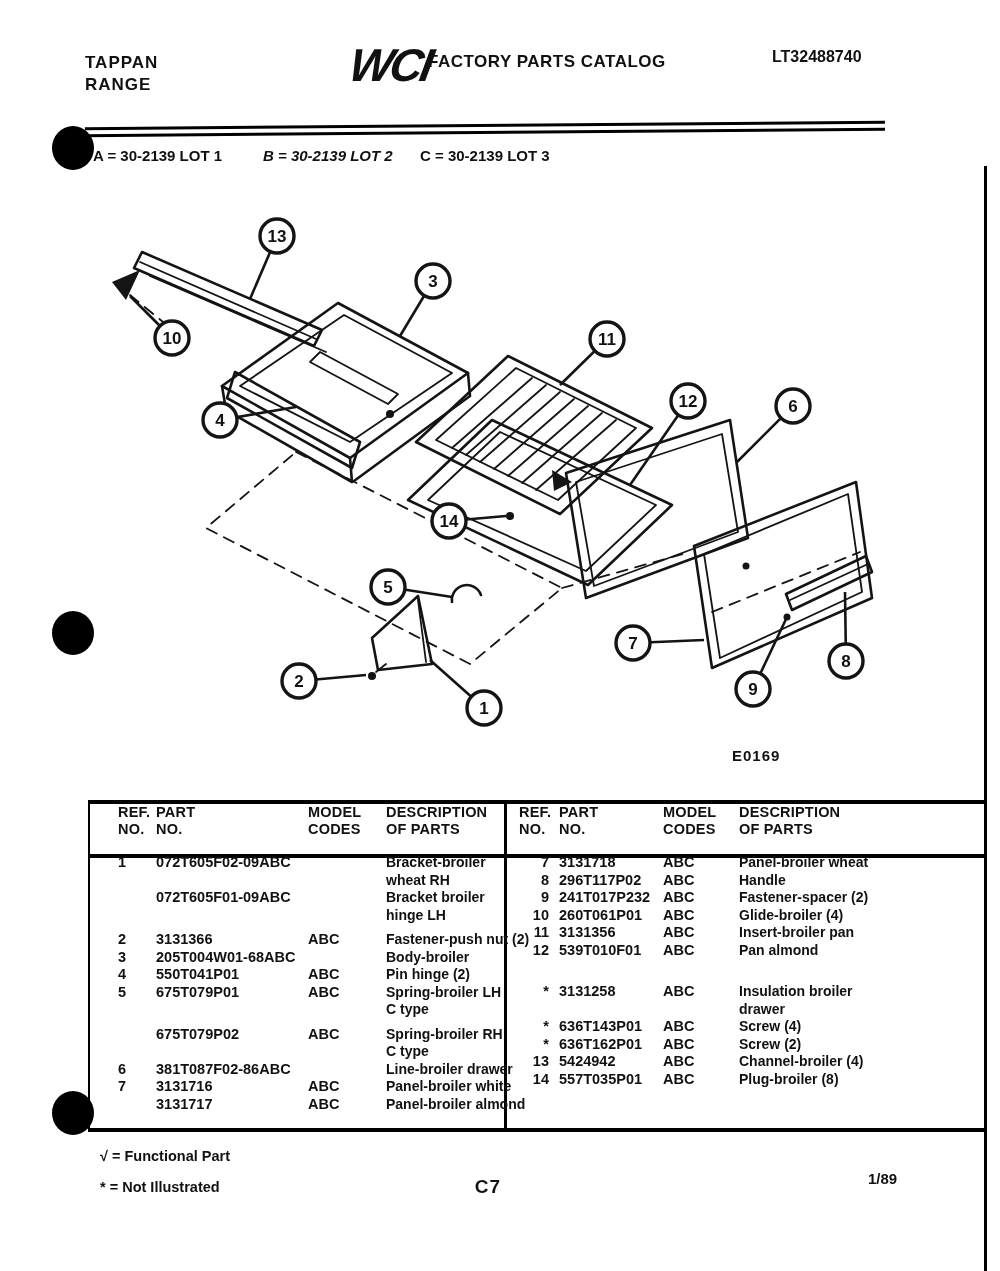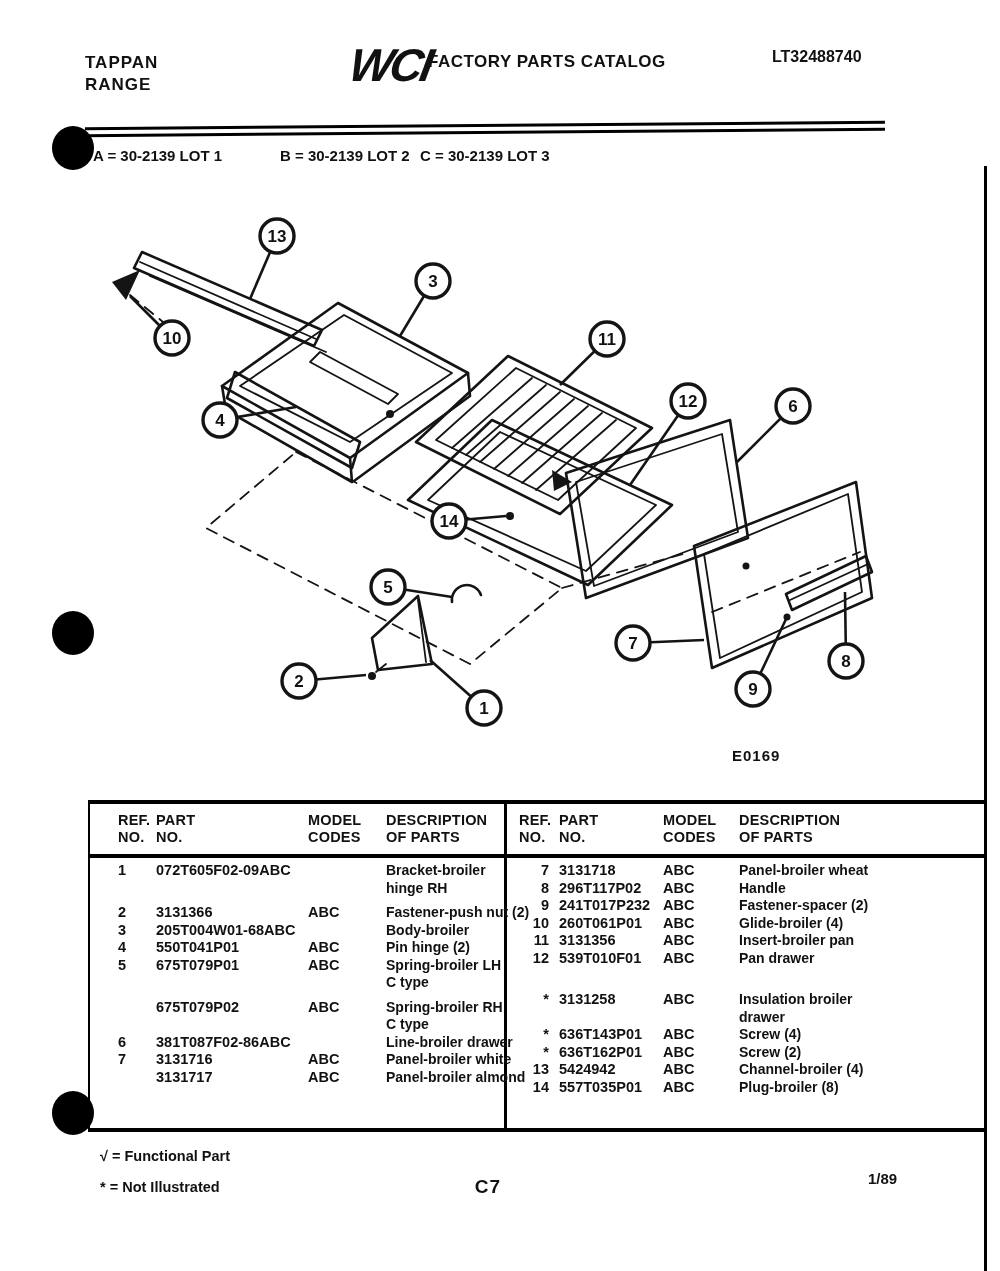--- a/index.html
+++ b/index.html
@@ -14,38 +14,38 @@
   .scan-edge{position:absolute; left:984px; top:166px; width:3px; height:1105px; background:#000;}
   
   .brand{position:absolute; left:85px; top:52px; font-size:17px; line-height:22px; font-weight:700; letter-spacing:1px;}
   .logo{position:absolute; left:350px; top:38px; font-size:46px; font-weight:900; font-style:italic;
         letter-spacing:-3px; transform:skewX(-10deg);}
   .catalog-title{position:absolute; left:428px; top:52px; font-size:17px; font-weight:700; letter-spacing:.5px;}
   .doc-number{position:absolute; left:772px; top:48px; font-size:16px; font-weight:700;}
   .double-rule{position:absolute; left:85px; top:124px; width:800px; transform:rotate(-0.45deg);}
   .double-rule .bar{height:3px; background:#000; margin-bottom:4px;}
   .lot-line{position:absolute; top:147px; left:0; width:876px; height:20px; font-size:15px; font-weight:700;}
-  .lot-a{position:absolute; left:93px;} .lot-b{position:absolute; left:280px;} .lot-c{position:absolute; left:420px;}
+  .lot-a{position:absolute; left:93px;} .lot-b{position:absolute; left:263px;font-style:italic;} .lot-c{position:absolute; left:420px;}
   
   .diagram{position:absolute; left:0; top:175px; width:1000px; height:590px;}
   .part{fill:none; stroke:#141414; stroke-width:2.6; stroke-linejoin:round; stroke-linecap:round;}
   .thin{stroke-width:1.8;}
   .dash{stroke-dasharray:11 8;}
   .solid{fill:#141414; stroke:none;}
   .leader{stroke:#141414; stroke-width:2.6;}
   .bubble{fill:#fff; stroke:#141414; stroke-width:3.4;}
   .bubble-num{font-family:"Liberation Sans",sans-serif; font-size:17px; font-weight:700; fill:#111; text-anchor:middle;}
   .figure-code{position:absolute; left:732px; top:747px; font-size:15px; font-weight:700; letter-spacing:1px;}
   
   .parts-table{
     position:absolute; left:88px; top:800px; width:897px; height:332px; box-sizing:border-box;
     border-top:4px solid #000; border-bottom:4px solid #000; border-left:2px solid #000;
     display:flex;
   }
-  .half{box-sizing:border-box; position:relative; padding-top:8px;}
+  .half{box-sizing:border-box; position:relative; }
   .half.left{width:417px; border-right:3px solid #000; padding-left:28px;}
   .half.right{flex:1; padding-left:12px;}
   .head-rule{position:absolute; left:0; top:50px; width:897px; height:4px; background:#000;}
   .thead{display:grid; font-size:14.5px; line-height:17px; font-weight:700; letter-spacing:.2px;}
   .tbody{margin-top:16px; font-size:14.5px; line-height:17.5px; font-weight:700;}
   .half.left .thead,.half.left .trow{grid-template-columns:38px 152px 78px 1fr;}
   .half.right .thead,.half.right .trow{grid-template-columns:40px 104px 76px 1fr;}
   .trow{display:grid;}
   .cell{white-space:nowrap;}
   .cell.desc{font-size:14px;}
@@ -250,21 +250,36 @@
               <div>1</div>
             </div>
             <div class="cell part">
               <div>072T605F02-09ABC</div>
             </div>
             <div class="cell code">
               <div></div>
             </div>
             <div class="cell desc">
               <div>Bracket-broiler</div>
-              <div>hinge RH</div>
+              <div>wheat RH</div>
+            </div>
+          </div>
+          <div class="trow">
+            <div class="cell ref">
+              <div></div>
+            </div>
+            <div class="cell part">
+              <div>072T605F01-09ABC</div>
+            </div>
+            <div class="cell code">
+              <div></div>
+            </div>
+            <div class="cell desc">
+              <div>Bracket broiler</div>
+              <div>hinge LH</div>
             </div>
           </div>
           <div class="spacer-sm"></div>
           <div class="trow">
             <div class="cell ref">
               <div>2</div>
             </div>
             <div class="cell part">
               <div>3131366</div>
             </div>
@@ -472,21 +487,21 @@
             <div class="cell ref">
               <div>12</div>
             </div>
             <div class="cell part">
               <div>539T010F01</div>
             </div>
             <div class="cell code">
               <div>ABC</div>
             </div>
             <div class="cell desc">
-              <div>Pan drawer</div>
+              <div>Pan almond</div>
             </div>
           </div>
           <div class="spacer-lg"></div>
           <div class="trow">
             <div class="cell ref">
               <div>*</div>
             </div>
             <div class="cell part">
               <div>3131258</div>
             </div>

